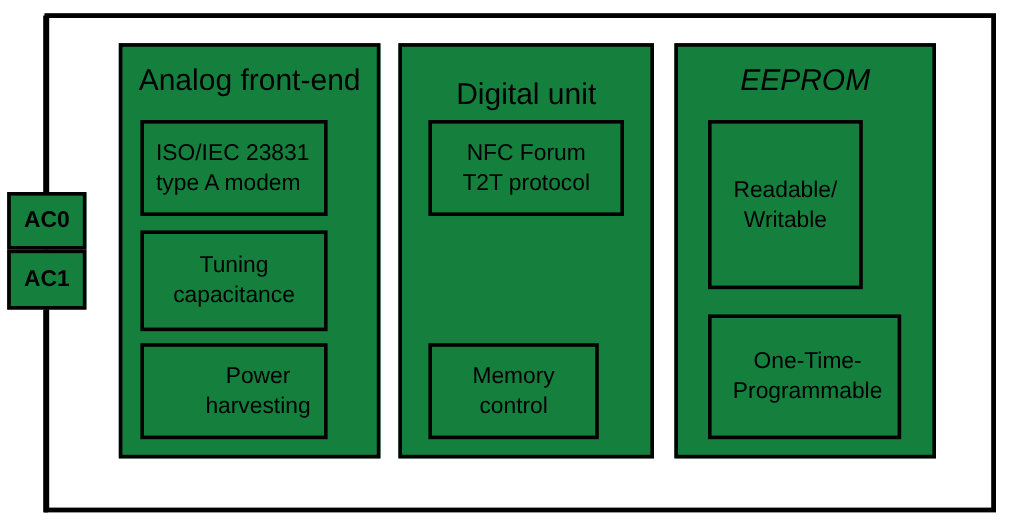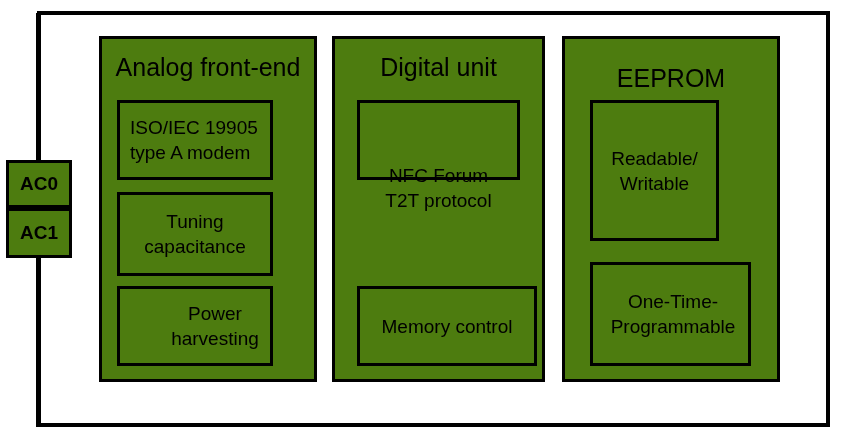--- a/index.html
+++ b/index.html
@@ -17,21 +17,21 @@
     width: 842px;
     height: 440px;
     background: #ffffff;
     overflow: hidden;
   }
 
   
   .box {
     position: absolute;
     box-sizing: border-box;
-    background: #4d7c0f;
+    background: #15803d;
     border: 3px solid #000000;
   }
   .chip-frame {
     border-width: 4px;
     background: transparent;
   }
   .group-box {
     border-width: 3px;
   }
   .leaf-box {
@@ -105,50 +105,50 @@
 
   <div class="box pin-box" style="left:6px; top:208px; width:66px; height:50px;">
     <div class="pin-label">AC1</div>
   </div>
 
   <div class="box group-box" style="left:99px; top:36px; width:218px; height:346px;">
     <div class="group-title" style="top:13px;">Analog front-end</div>
   </div>
 
   <div class="box leaf-box" style="left:117px; top:100px; width:156px; height:80px;">
-    <div class="leaf-label left" style="white-space:pre-line;">ISO/IEC 19905
+    <div class="leaf-label left" style="white-space:pre-line;">ISO/IEC 23831
 type A modem</div>
   </div>
 
   <div class="box leaf-box" style="left:117px; top:192px; width:156px; height:84px;">
     <div class="leaf-label" style="white-space:pre-line;">Tuning
 capacitance</div>
   </div>
 
   <div class="box leaf-box" style="left:117px; top:286px; width:156px; height:80px;">
     <div class="leaf-label" style="white-space:pre-line;margin-left:40px;">Power
 harvesting</div>
   </div>
 
   <div class="box group-box" style="left:332px; top:36px; width:213px; height:346px;">
-    <div class="group-title" style="top:13px;">Digital unit</div>
+    <div class="group-title" style="top:25px;">Digital unit</div>
   </div>
 
   <div class="box leaf-box" style="left:357px; top:100px; width:163px; height:80px;">
-    <div class="leaf-label" style="white-space:pre-line;margin-top:48px;">NFC Forum
+    <div class="leaf-label" style="white-space:pre-line;">NFC Forum
 T2T protocol</div>
   </div>
 
 
-  <div class="box leaf-box" style="left:357px; top:286px; width:180px; height:80px;">
+  <div class="box leaf-box" style="left:357px; top:286px; width:142px; height:80px;">
     <div class="leaf-label" style="white-space:pre-line;">Memory control</div>
   </div>
 
   <div class="box group-box" style="left:562px; top:36px; width:218px; height:346px;">
-    <div class="group-title" style="top:24px;">EEPROM</div>
+    <div class="group-title" style="top:13px;font-style:italic;">EEPROM</div>
   </div>
 
   <div class="box leaf-box" style="left:590px; top:100px; width:129px; height:141px;">
     <div class="leaf-label" style="white-space:pre-line;">Readable/
 Writable</div>
   </div>
 
   <div class="box leaf-box" style="left:590px; top:262px; width:161px; height:104px;">
     <div class="leaf-label" style="white-space:pre-line;padding-left:11px;">One-Time-
 Programmable</div>

